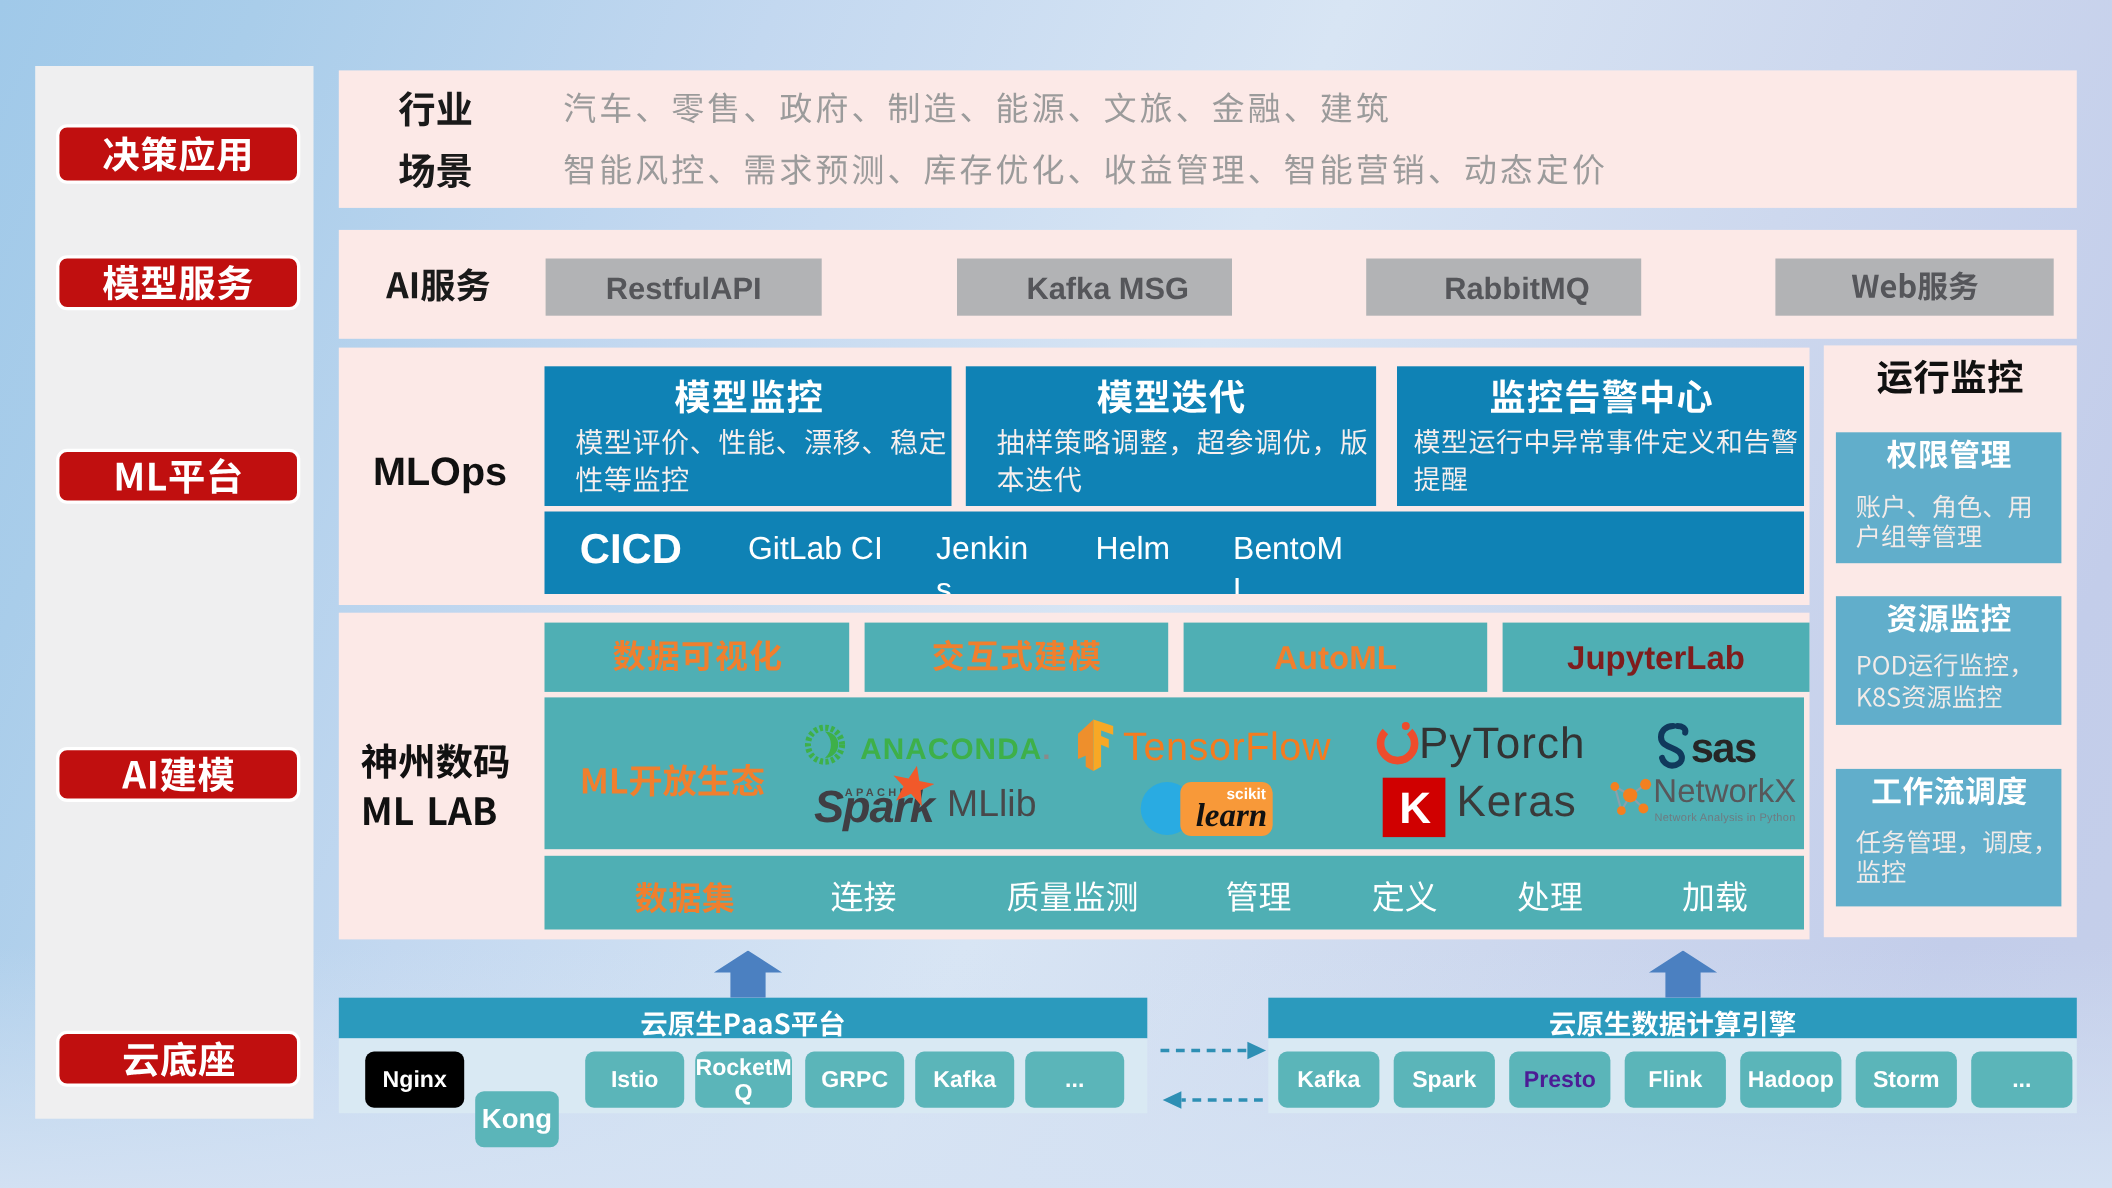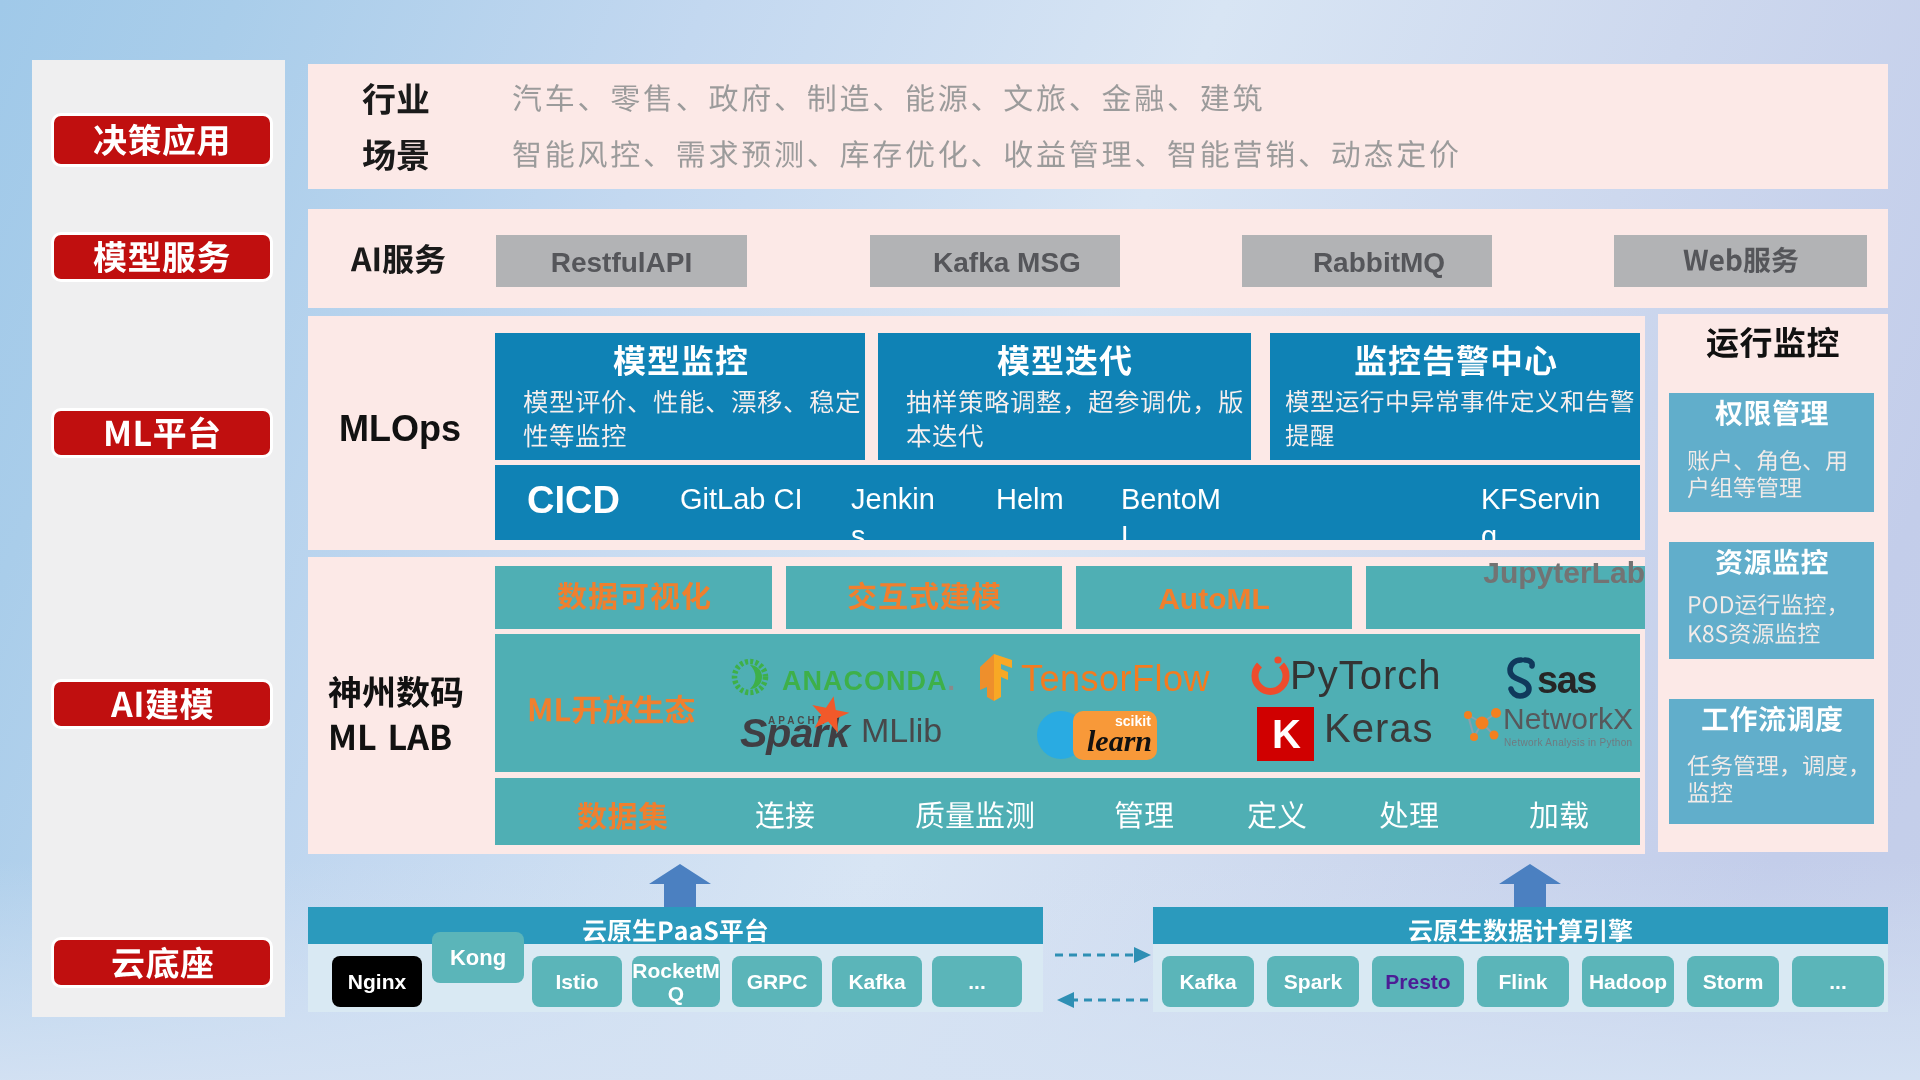--- a/index.html
+++ b/index.html
@@ -289,21 +289,20 @@
         <use href="#r9192" x="1020"></use>
       </g>
     </svg>
   </div>
 <div style="position:absolute;left:495px;top:465px;width:1145px;height:75px;background:#0f82b5;overflow:hidden">
     <div style="position:absolute;font-family:'Liberation Sans',sans-serif;font-size:38px;color:#fff;font-weight:bold;white-space:nowrap;line-height:44px;left:32.0px;top:13.0px;">CICD</div>
     <div style="position:absolute;left:185px;top:16px;width:130px;font-family:'Liberation Sans',sans-serif;font-size:29px;color:#fff;line-height:37px;overflow-wrap:anywhere;">GitLab CI</div>
     <div style="position:absolute;left:356px;top:16px;width:95px;font-family:'Liberation Sans',sans-serif;font-size:29px;color:#fff;line-height:37px;overflow-wrap:anywhere;">Jenkins</div>
     <div style="position:absolute;left:501px;top:16px;width:80px;font-family:'Liberation Sans',sans-serif;font-size:29px;color:#fff;line-height:37px;overflow-wrap:anywhere;">Helm</div>
     <div style="position:absolute;left:626px;top:16px;width:110px;font-family:'Liberation Sans',sans-serif;font-size:29px;color:#fff;line-height:37px;overflow-wrap:anywhere;">BentoML</div>
-    <div style="position:absolute;left:986px;top:16px;width:132px;font-family:'Liberation Sans',sans-serif;font-size:29px;color:#fff;line-height:37px;overflow-wrap:anywhere;">KFServing</div>
   </div>
 <div style="position:absolute;left:1706.2px;top:326.0px;width:134px;height:33px">
     <svg class="ct" width="134" height="33" viewBox="0 0 134 33">
       <g fill="#111" transform="translate(0,29.0) scale(0.03300,-0.03300)">
         <use href="#b8fd0" x="0"></use>
         <use href="#b884c" x="1015"></use>
         <use href="#b76d1" x="2030"></use>
         <use href="#b63a7" x="3045"></use>
       </g>
     </svg>
@@ -456,21 +455,21 @@
         <use href="#b4e92" x="1033"></use>
         <use href="#b5f0f" x="2067"></use>
         <use href="#b5efa" x="3100"></use>
         <use href="#b6a21" x="4133"></use>
       </g>
     </svg>
   </div>
 <div style="position:absolute;left:1076px;top:566px;width:276px;height:63px;background:#4fafb4;"></div>
 <div style="position:absolute;font-family:'Liberation Sans',sans-serif;font-size:30px;color:#f07f2e;font-weight:bold;white-space:nowrap;line-height:34px;left:1076.0px;top:582.0px;width:276px;text-align:center;">AutoML</div>
 <div style="position:absolute;left:1366px;top:566px;width:279px;height:63px;background:#4fafb4;"></div>
-<div style="position:absolute;font-family:'Liberation Sans',sans-serif;font-size:30px;color:#737373;font-weight:bold;white-space:nowrap;line-height:34px;left:1366.0px;top:556px;width:279px;text-align:right;">JupyterLab</div>
+<div style="position:absolute;font-family:'Liberation Sans',sans-serif;font-size:30px;color:#7f1d1d;font-weight:bold;white-space:nowrap;line-height:34px;left:1366.0px;top:582.0px;width:279px;text-align:center;">JupyterLab</div>
 <div style="position:absolute;left:495px;top:634px;width:1145px;height:138px;background:#4fafb4;"></div>
 <div style="position:absolute;left:527.0px;top:694.0px;width:168px;height:31px">
     <svg class="ct" width="168" height="31" viewBox="0 0 168 31">
       <g fill="#f07f2e" transform="translate(0,27.3) scale(0.03100,-0.03100)">
         <use href="#b004d" x="0"></use>
         <use href="#b004c" x="853"></use>
         <use href="#b5f00" x="1431"></use>
         <use href="#b653e" x="2431"></use>
         <use href="#b751f" x="3431"></use>
         <use href="#b6001" x="4431"></use>
@@ -595,21 +594,21 @@
         <use href="#b0061" x="3667"></use>
         <use href="#b0061" x="4258"></use>
         <use href="#b0053" x="4849"></use>
         <use href="#b5e73" x="5473"></use>
         <use href="#b53f0" x="6473"></use>
       </g>
     </svg>
   </div>
 <div style="position:absolute;left:308px;top:944px;width:735px;height:68px;background:#d9e9f3;"></div>
 <div style="position:absolute;left:332px;top:956px;width:90px;height:51px;background:#000000;border-radius:8px;display:flex;align-items:center;justify-content:center;text-align:center;font-family:'Liberation Sans',sans-serif;font-weight:bold;font-size:21px;color:#fff;line-height:23px;">Nginx</div>
-<div style="position:absolute;left:432px;top:932px;width:92px;height:51px;background:#5bb5b9;border-radius:8px;display:flex;align-items:center;justify-content:center;text-align:center;font-family:'Liberation Sans',sans-serif;font-weight:bold;font-size:22px;color:#fff;line-height:23px;">Kong</div>
+<div style="position:absolute;left:432px;top:992px;width:76px;height:51px;background:#5bb5b9;border-radius:8px;display:flex;align-items:center;justify-content:center;text-align:center;font-family:'Liberation Sans',sans-serif;font-weight:bold;font-size:25px;color:#fff;line-height:23px;">Kong</div>
 <div style="position:absolute;left:532px;top:956px;width:90px;height:51px;background:#5bb5b9;border-radius:8px;display:flex;align-items:center;justify-content:center;text-align:center;font-family:'Liberation Sans',sans-serif;font-weight:bold;font-size:21px;color:#fff;line-height:23px;">Istio</div>
 <div style="position:absolute;left:632px;top:956px;width:88px;height:51px;background:#5bb5b9;border-radius:8px;display:flex;align-items:center;justify-content:center;text-align:center;font-family:'Liberation Sans',sans-serif;font-weight:bold;font-size:21px;color:#fff;line-height:23px;">RocketM<br>Q</div>
 <div style="position:absolute;left:732px;top:956px;width:90px;height:51px;background:#5bb5b9;border-radius:8px;display:flex;align-items:center;justify-content:center;text-align:center;font-family:'Liberation Sans',sans-serif;font-weight:bold;font-size:21px;color:#fff;line-height:23px;">GRPC</div>
 <div style="position:absolute;left:832px;top:956px;width:90px;height:51px;background:#5bb5b9;border-radius:8px;display:flex;align-items:center;justify-content:center;text-align:center;font-family:'Liberation Sans',sans-serif;font-weight:bold;font-size:21px;color:#fff;line-height:23px;">Kafka</div>
 <div style="position:absolute;left:932px;top:956px;width:90px;height:51px;background:#5bb5b9;border-radius:8px;display:flex;align-items:center;justify-content:center;text-align:center;font-family:'Liberation Sans',sans-serif;font-weight:bold;font-size:21px;color:#fff;line-height:23px;">...</div>
 <div style="position:absolute;left:1153px;top:907px;width:735px;height:37px;background:#2b9abd;"></div>
 <div style="position:absolute;left:1408.0px;top:918.0px;width:225px;height:25px">
     <svg class="ct" width="225" height="25" viewBox="0 0 225 25">
       <g fill="#ffffff" transform="translate(0,22.0) scale(0.02500,-0.02500)">
         <use href="#b4e91" x="0"></use>

